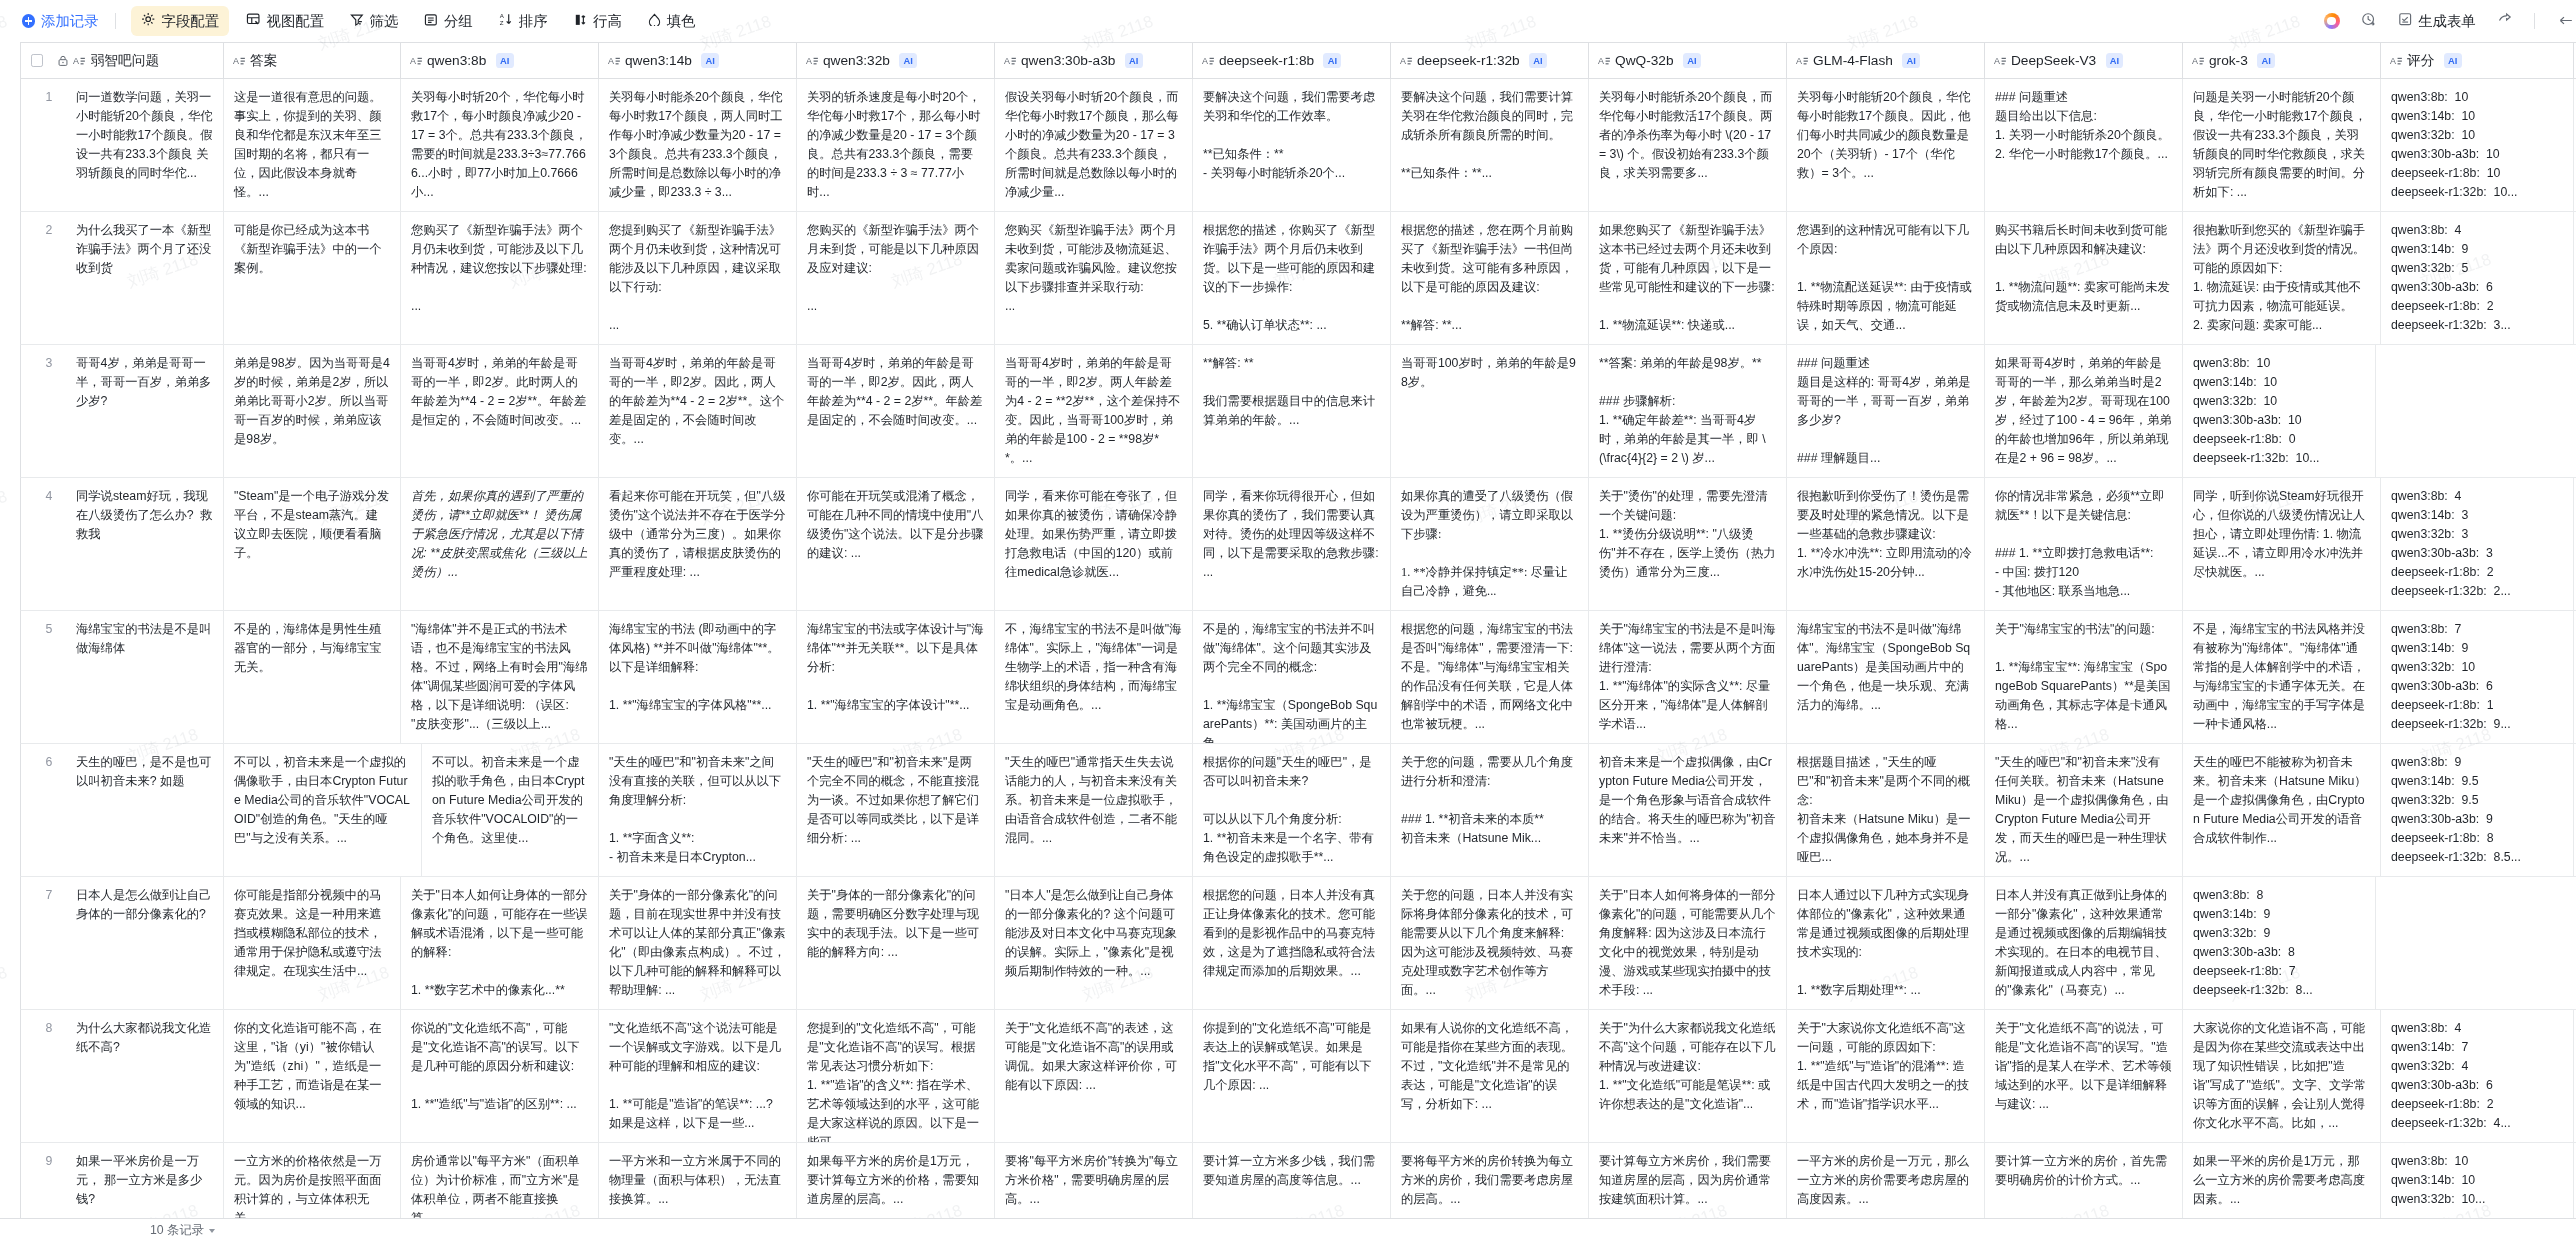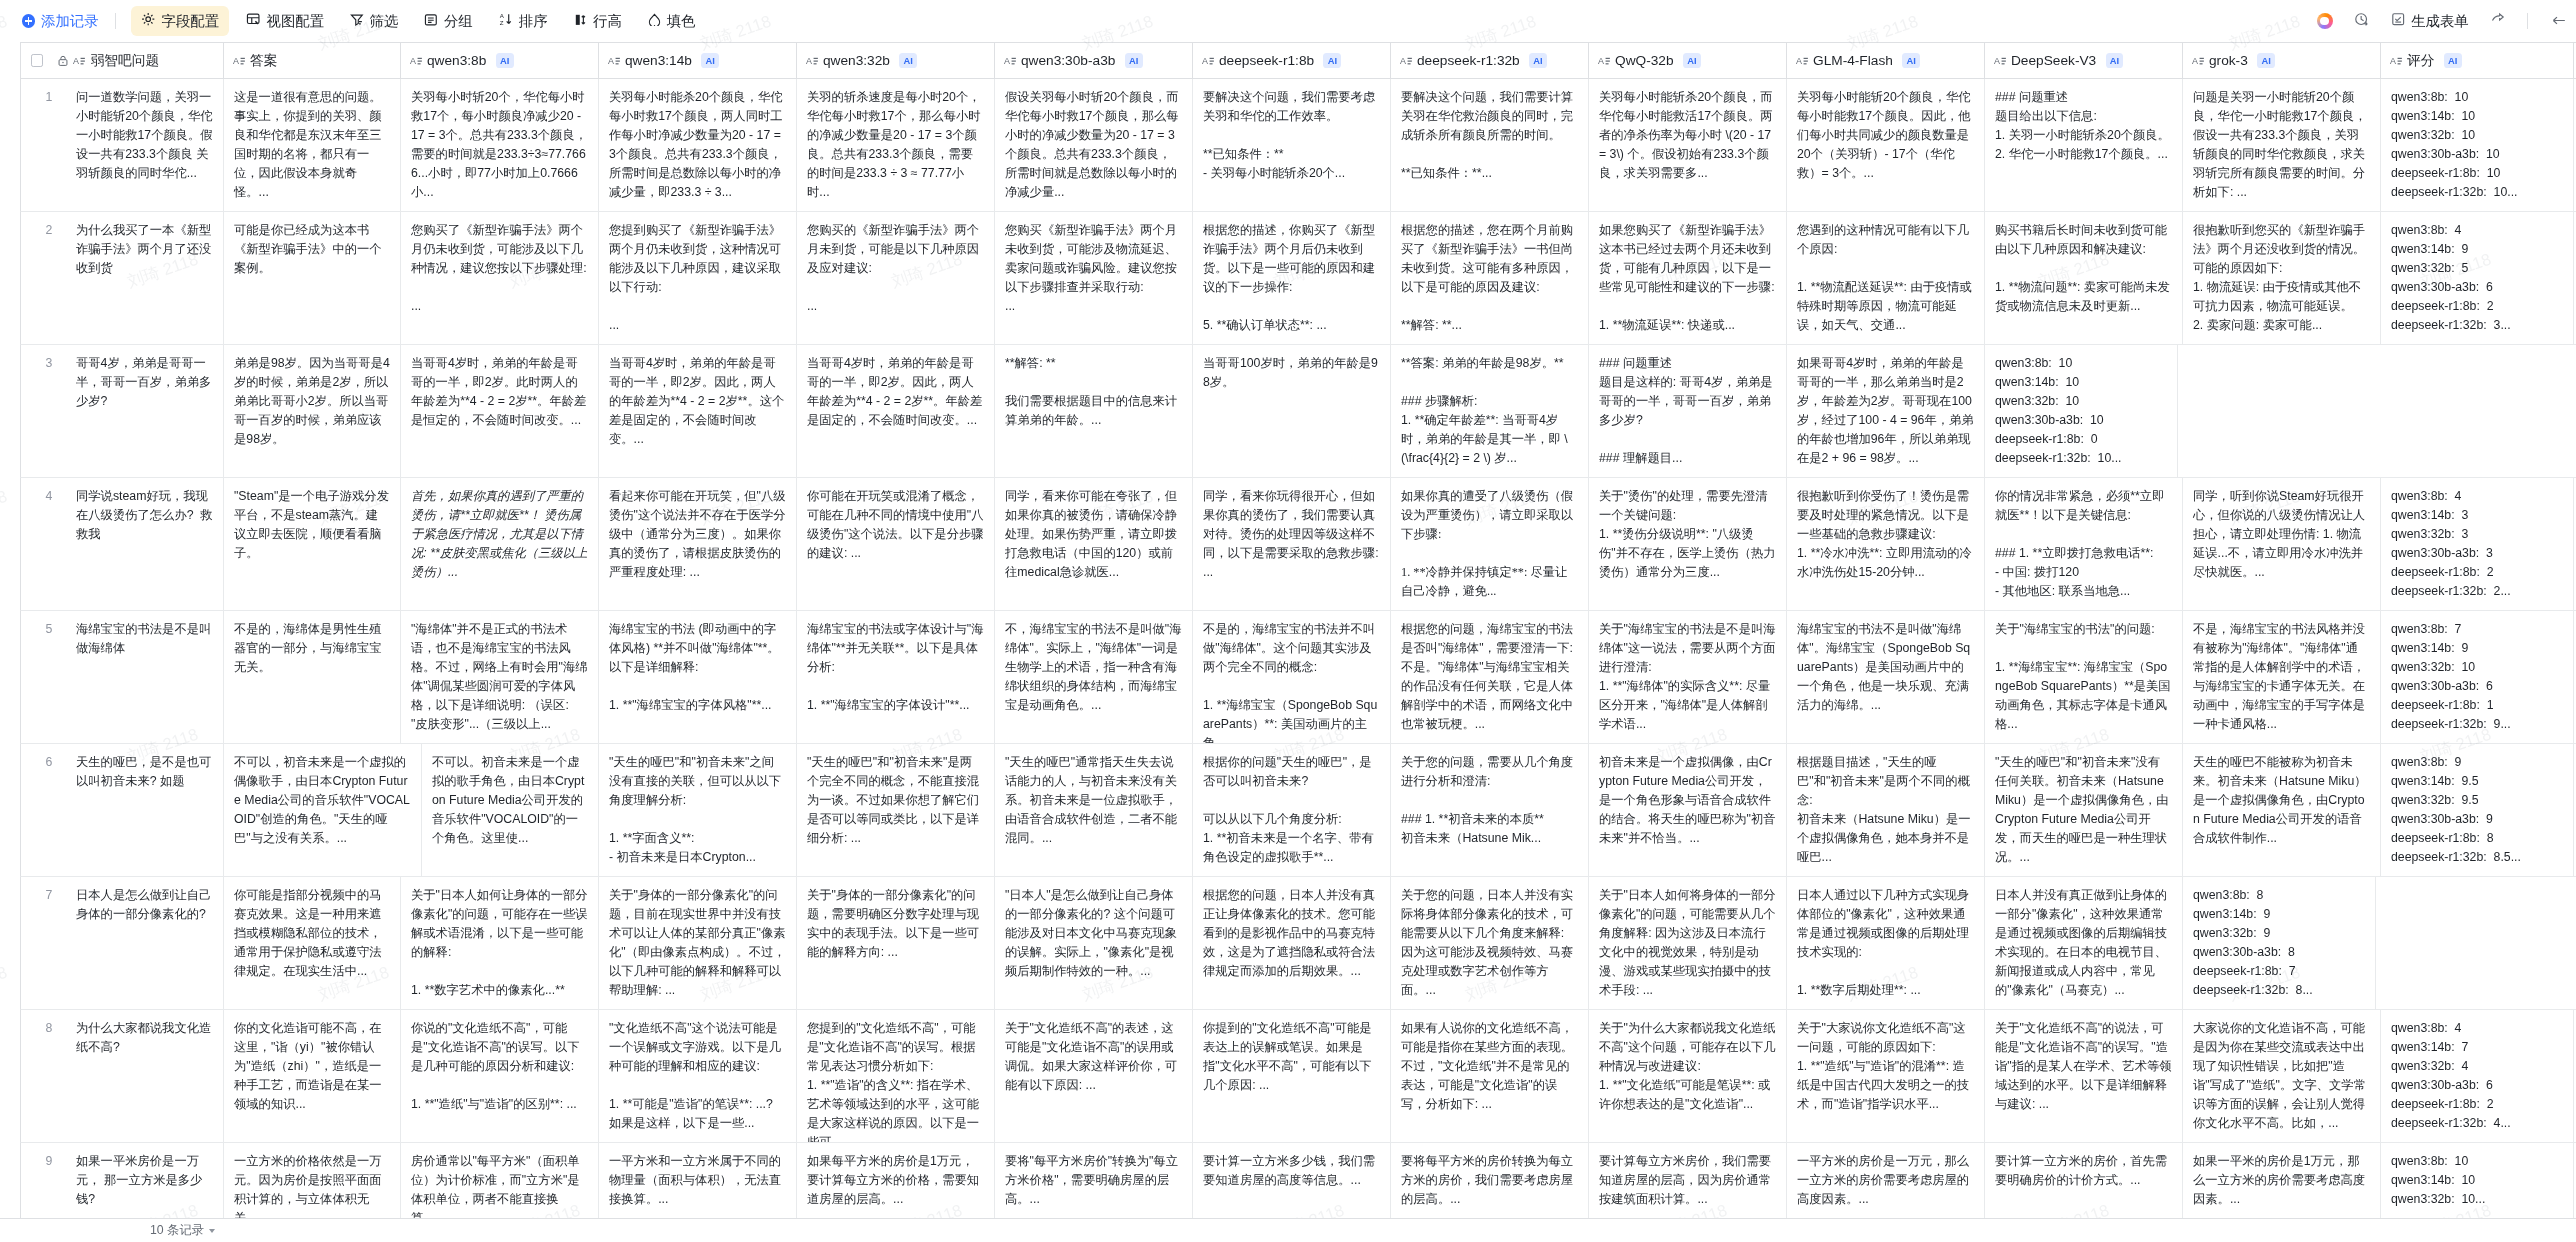--- a/index.html
+++ b/index.html
@@ -10,21 +10,21 @@
   .toolbar { position:absolute; top:0; left:0; right:0; height:42px; display:flex; align-items:center; padding:0 0 0 21.6px; background:#fff; }
   .tb-item { display:flex; align-items:center; gap:5.8px; font-size:14.4px; color:#1f2329; background:none; border:none; margin-right:26px; cursor:pointer; white-space:nowrap; }
   .tb-item svg { flex:none; }
   .tb-add { color:#3370ff; font-weight:500; margin-right:16px; }
   .plus-circle { width:13.7px; height:13.7px; border-radius:50%; background:#3370ff; position:relative; }
   .plus-circle::before, .plus-circle::after { content:''; position:absolute; background:#fff; }
   .plus-circle::before { left:3.2px; right:3.2px; top:6.1px; height:1.4px; }
   .plus-circle::after { top:3.2px; bottom:3.2px; left:6.1px; width:1.4px; }
   .tb-divider { width:0.7px; height:16px; background:#dee0e3; margin-right:16px; }
   .tb-highlight { background:#fdf3d7; border-radius:5.8px; padding:5.8px 10px; margin-right:17.3px; }
-  .toolbar-right { margin-left:auto; display:flex; align-items:center; gap:21.6px; padding-right:15px; }
+  .toolbar-right { margin-left:auto; display:flex; align-items:center; gap:21.6px; padding-right:8px; }
   .ring { width:16px; height:16px; border-radius:50%; background:conic-gradient(from 20deg,#ff8a00,#ff5c93,#8a7bff,#ffb36b,#ff8a00); position:relative; cursor:pointer; }
   .ring::after { content:''; position:absolute; inset:3.6px; background:#fff; border-radius:50%; }
   .edge-cut { width:19px; overflow:hidden; margin-right:-7.2px; }
 
   
   .grid { position:absolute; top:42px; left:20px; right:0; bottom:24px; overflow:hidden; background:#fff; }
   .hrow { display:flex; height:37px; border-top:0.7px solid #dee0e3; border-bottom:0.7px solid #dee0e3; }
   .hrow, .brow { border-left:0.7px solid #dee0e3; }
   .hcell { flex:none; display:flex; align-items:center; gap:5px; padding:0 8.7px; border-right:0.7px solid #dee0e3; font-size:13.7px; color:#1f2329; overflow:hidden; white-space:nowrap; background:#fff; cursor:pointer; }
   .checkbox { width:12.3px; height:12.3px; border:1.2px solid #bfc3cb; border-radius:2.2px; background:#fff; flex:none; margin-right:10px; margin-left:1.4px; cursor:pointer; }
@@ -375,20 +375,21 @@
 qwen3:30b-a3b:  6
 deepseek-r1:8b:  2
 deepseek-r1:32b:  3...</div>
       </div>
       <div class="brow">
         <div class="bcell first" style="width: 203px;"><span class="rownum">3</span><span>哥哥4岁，弟弟是哥哥一半，哥哥一百岁，弟弟多少岁?</span></div>
         <div class="bcell" style="width: 177px;">弟弟是98岁。因为当哥哥是4岁的时候，弟弟是2岁，所以弟弟比哥哥小2岁。所以当哥哥一百岁的时候，弟弟应该是98岁。</div>
         <div class="bcell" style="width: 198px;">当哥哥4岁时，弟弟的年龄是哥哥的一半，即2岁。此时两人的年龄差为**4 - 2 = 2岁**。年龄差是恒定的，不会随时间改变。...</div>
         <div class="bcell" style="width: 198px;">当哥哥4岁时，弟弟的年龄是哥哥的一半，即2岁。因此，两人的年龄差为**4 - 2 = 2岁**。这个差是固定的，不会随时间改变。...</div>
         <div class="bcell" style="width: 198px;">当哥哥4岁时，弟弟的年龄是哥哥的一半，即2岁。因此，两人年龄差为**4 - 2 = 2岁**。年龄差是固定的，不会随时间改变。...</div>
+        <div class="bcell" style="width: 198px;">当哥哥4岁时，弟弟的年龄是哥哥的一半，即2岁。两人年龄差为4 - 2 = **2岁**，这个差保持不变。因此，当哥哥100岁时，弟弟的年龄是100 - 2 = **98岁**。...</div>
         <div class="bcell" style="width: 198px;">**解答: **
 
 我们需要根据题目中的信息来计算弟弟的年龄。...</div>
         <div class="bcell" style="width: 198px;">当哥哥100岁时，弟弟的年龄是98岁。</div>
         <div class="bcell" style="width: 198px;">**答案: 弟弟的年龄是98岁。**
 
 ### 步骤解析: 
 1. **确定年龄差**: 当哥哥4岁时，弟弟的年龄是其一半，即 \(\frac{4}{2} = 2 \) 岁...</div>
         <div class="bcell" style="width: 198px;">### 问题重述
 题目是这样的: 哥哥4岁，弟弟是哥哥的一半，哥哥一百岁，弟弟多少岁?

